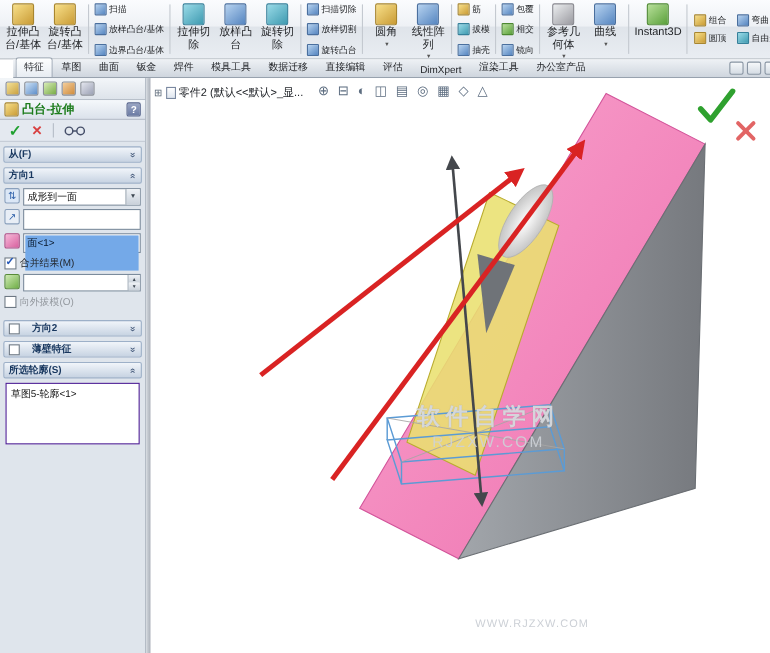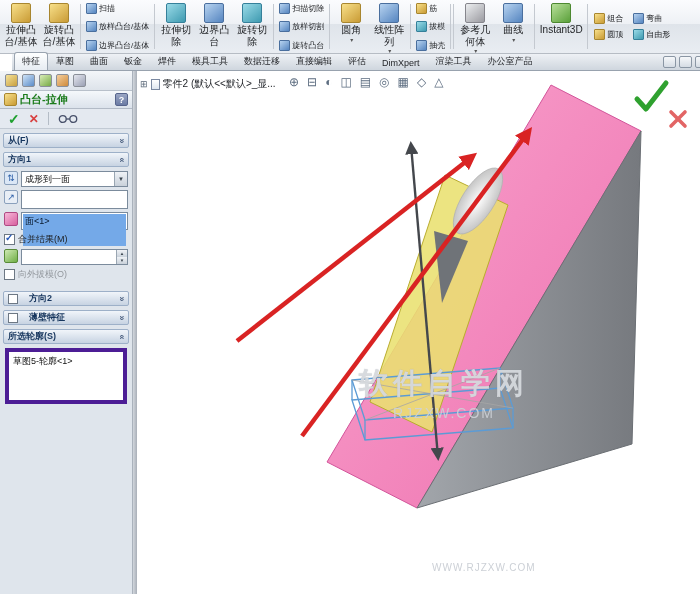--- a/index.html
+++ b/index.html
@@ -85,34 +85,34 @@
   .cb { width:11px; height:11px; background:#fff; border:1px solid #6d7884; flex:none; position:relative; }
   .cb .tick { position:absolute; left:0; top:-3px; color:#2457b8; font-size:10px; font-weight:bold; }
   .cb-label { font-size:9px; color:#1d1f22; }
   .disabled .cb-label { color:#93989e; }
   .spin { flex:1; height:16px; background:#fff; border:1px solid #7b8b9c; display:flex; }
   .spin-val { flex:1; font-size:9px; padding:0 3px; }
   .spin-btns { width:11px; display:flex; flex-direction:column; border-left:1px solid #9aa6b2; }
   .spin-btns i { flex:1; font-style:normal; font-size:4.5px; color:#3c4650; background:linear-gradient(#eff2f6,#c9d1da);
     display:flex; align-items:center; justify-content:center; }
   .sec-cb { width:10px; height:10px; }
-  .profiles { margin:4px 5px; background:#fff; border:4px solid #4c1d95; height:56px; padding:2px; }
+  .profiles { margin:4px 5px; background:#fff; border:1px solid #4c1d95; height:56px; padding:2px; }
   .profile-item { font-size:9px; color:#111; padding:1px 2px; }
 
   
   #viewport { position:absolute; left:137px; top:71px; right:0; bottom:0; background:#fff; overflow:hidden; }
   .vp-svg { position:absolute; left:0; top:0; width:100%; height:100%; }
   .breadcrumb { position:absolute; left:3px; top:6px; display:flex; align-items:center; gap:3px; z-index:5; }
   .bc-icon { font-size:9px; color:#5a6878; }
   .bc-doc { width:9px; height:11px; border:1px solid #7a88a0; background:linear-gradient(#fff,#dfe6ef); }
   .bc-title { font-size:10px; color:#23262b; white-space:nowrap; }
   .vp-toolbar { position:absolute; left:152px; top:5px; display:flex; gap:8px; z-index:5; }
   .vp-toolbar span { font-size:12px; color:#5d6d80; line-height:1; }
   .watermark { position:absolute; left:172px; top:293px; width:270px; text-align:center; z-index:4; pointer-events:none; }
-  .wm-title { font-size:29px; font-weight:bold; color:rgba(216,219,224,0.92); letter-spacing:5px; text-shadow:0 0 1px rgba(120,124,130,0.4);font-family:Liberation Mono, monospace; }
+  .wm-title { font-size:21px; font-weight:bold; color:rgba(216,219,224,0.92); letter-spacing:5px; text-shadow:0 0 1px rgba(120,124,130,0.4);font-family:Liberation Mono, monospace; }
   .wm-sub { font-size:14px; color:rgba(205,209,215,0.9); letter-spacing:2px; margin-top:1px; }
   .wm-footer { position:absolute; left:295px; top:491px; font-size:10px; color:#ccd0d6; letter-spacing:1px; z-index:4; pointer-events:none; }
 </style>
 </head>
 <body>
 
 <div id="app">
 
   <div id="ribbon">
     <div class="rg">
@@ -141,21 +141,21 @@
       </div>
     </div>
     <div class="rsep"></div>
     <div class="rg">
       <div class="btn-l">
         <span class="ric it"></span>
         <span class="rlabel">拉伸切除</span>
       </div>
       <div class="btn-l">
         <span class="ric ib"></span>
-        <span class="rlabel">边界凸台</span>
+        <span class="rlabel">放样凸台</span>
       </div>
       <div class="btn-l">
         <span class="ric it"></span>
         <span class="rlabel">旋转切除</span>
       </div>
     </div>
     <div class="rsep"></div>
     <div class="rstack">
       <div class="btn-s">
         <span class="ric-s ib"></span>
@@ -192,20 +192,34 @@
       <div class="btn-s">
         <span class="ric-s it"></span>
         <span>拔模</span>
       </div>
       <div class="btn-s">
         <span class="ric-s ib"></span>
         <span>抽壳</span>
       </div>
     </div>
     <div class="rsep"></div>
+    <div class="rstack">
+      <div class="btn-s">
+        <span class="ric-s ib"></span>
+        <span>包覆</span>
+      </div>
+      <div class="btn-s">
+        <span class="ric-s ign"></span>
+        <span>相交</span>
+      </div>
+      <div class="btn-s">
+        <span class="ric-s ib"></span>
+        <span>镜向</span>
+      </div>
+    </div>
     <div class="rsep"></div>
     <div class="rg">
       <div class="btn-l">
         <span class="ric igy"></span>
         <span class="rlabel">参考几何体</span>
         <span class="dd">▾</span>
       </div>
       <div class="btn-l">
         <span class="ric ib"></span>
         <span class="rlabel">曲线</span>

